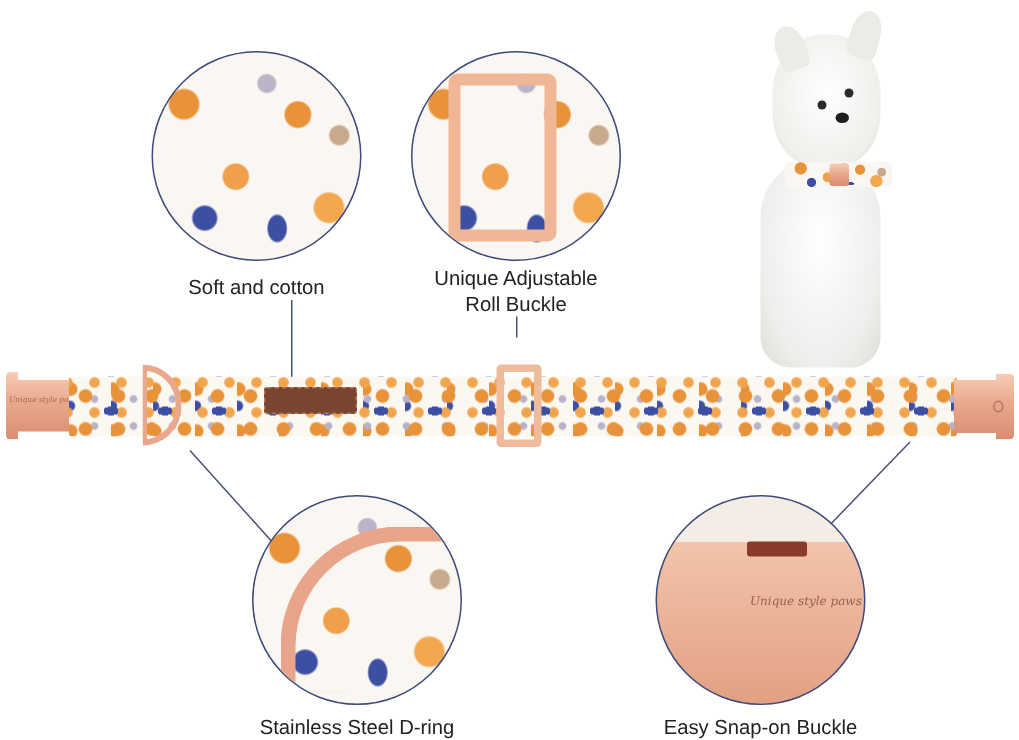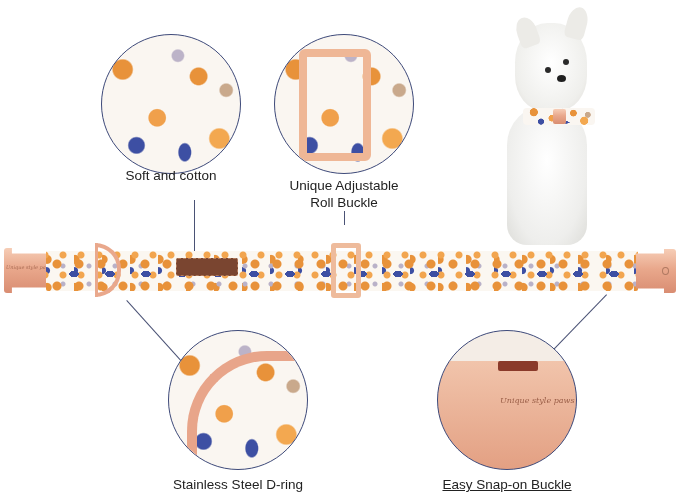--- a/index.html
+++ b/index.html
@@ -46,21 +46,21 @@
   <div class="abs" style="left:22px;top:12px;width:20px;height:30px;border-radius:50% 50% 20% 20%;background:#ecebe7;transform:rotate(-20deg);"></div>
   <div class="abs" style="left:72px;top:2px;width:20px;height:32px;border-radius:50% 50% 20% 20%;background:#ecebe7;transform:rotate(15deg);"></div>
   <div class="abs" style="left:50px;top:62px;width:6px;height:6px;border-radius:50%;background:#2a2a2a;"></div>
   <div class="abs" style="left:68px;top:54px;width:6px;height:6px;border-radius:50%;background:#2a2a2a;"></div>
   <div class="abs" style="left:62px;top:70px;width:9px;height:7px;border-radius:50%;background:#1f1f1f;"></div>
   <div class="abs floral" style="left:28px;top:103px;width:72px;height:17px;border-radius:4px;"></div>
   <div class="abs rosegold" style="left:58px;top:104px;width:13px;height:15px;border-radius:2px;"></div>
 </div>
 
 <div class="circle floral" style="left:101px;top:34px;width:140px;height:140px;"></div>
-<div class="caption" style="left:101px;top:167px;width:140px;">Soft and cotton</div>
+<div class="caption" style="left:101px;top:183px;width:140px;">Soft and cotton</div>
 
 <div class="circle floral" style="left:274px;top:34px;width:140px;height:140px;">
   <div class="abs" style="left:24px;top:14px;width:72px;height:112px;border:8px solid #efb796;border-radius:6px;box-sizing:border-box;"></div>
 </div>
 <div class="caption" style="left:254px;top:177px;width:180px;">Unique Adjustable</div>
 <div class="caption" style="left:254px;top:194px;width:180px;">Roll Buckle</div>
 
 <div class="line" style="left:194px;top:200px;width:1.2px;height:55px;"></div>
 <div class="line" style="left:344px;top:211px;width:1.2px;height:14px;"></div>
 <div class="line" style="left:127px;top:300px;width:97px;transform:rotate(48deg);"></div>
@@ -87,13 +87,13 @@
 
 <div class="circle floral" style="left:168px;top:330px;width:140px;height:140px;">
   <div class="abs" style="left:18px;top:20px;width:130px;height:110px;border:10px solid #e8a58a;border-right:none;border-bottom:none;border-radius:80px 0 0 0;box-sizing:border-box;"></div>
 </div>
 <div class="caption" style="left:148px;top:476px;width:180px;">Stainless Steel D-ring</div>
 
 <div class="circle" style="left:437px;top:330px;width:140px;height:140px;background:linear-gradient(180deg,#f4ede6 0 22%,#f1c4ab 22%,#e3a083 100%);">
   <div class="abs" style="left:62px;top:65px;width:70px;font-family:'DejaVu Serif',serif;font-style:italic;font-size:8px;color:#9a5e47;white-space:nowrap;">Unique style paws</div>
   <div class="abs" style="left:60px;top:30px;width:40px;height:10px;background:#8a3a2a;border-radius:2px;"></div>
 </div>
-<div class="caption" style="left:417px;top:476px;width:180px;text-decoration:underline;">Easy Snap-on Buckle</div>
+<div class="caption" style="left:417px;top:476px;width:180px;">Easy Snap-on Buckle</div>
 
 </body></html>

